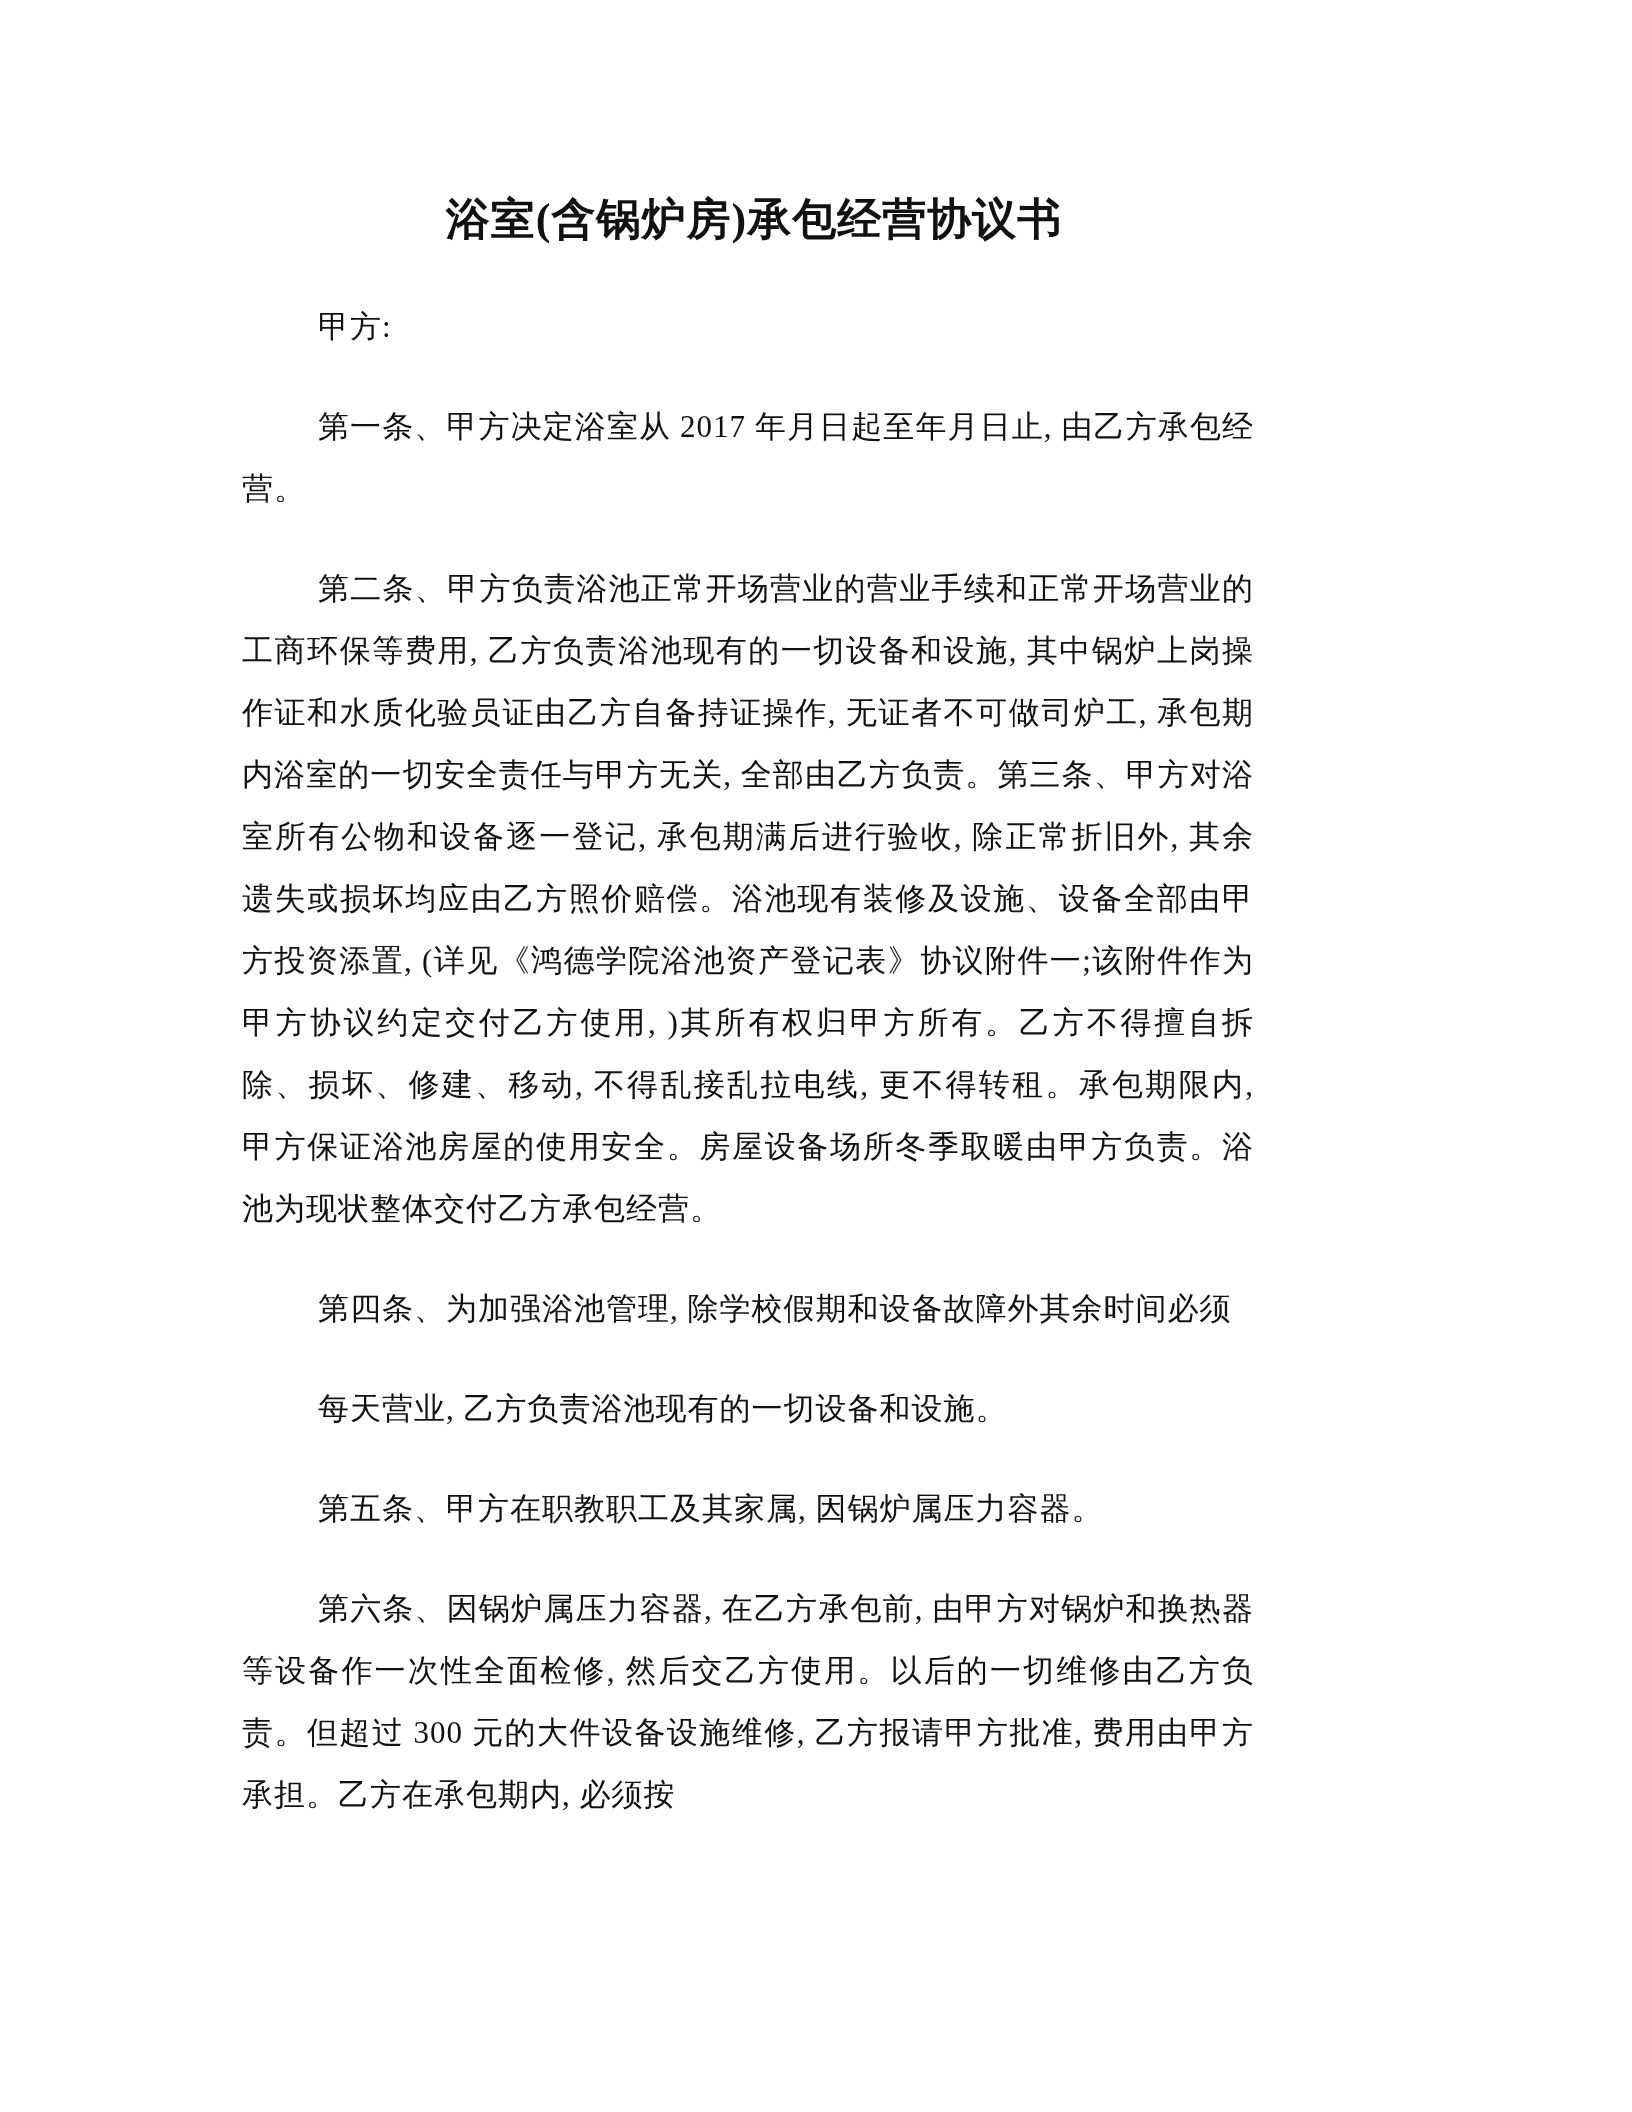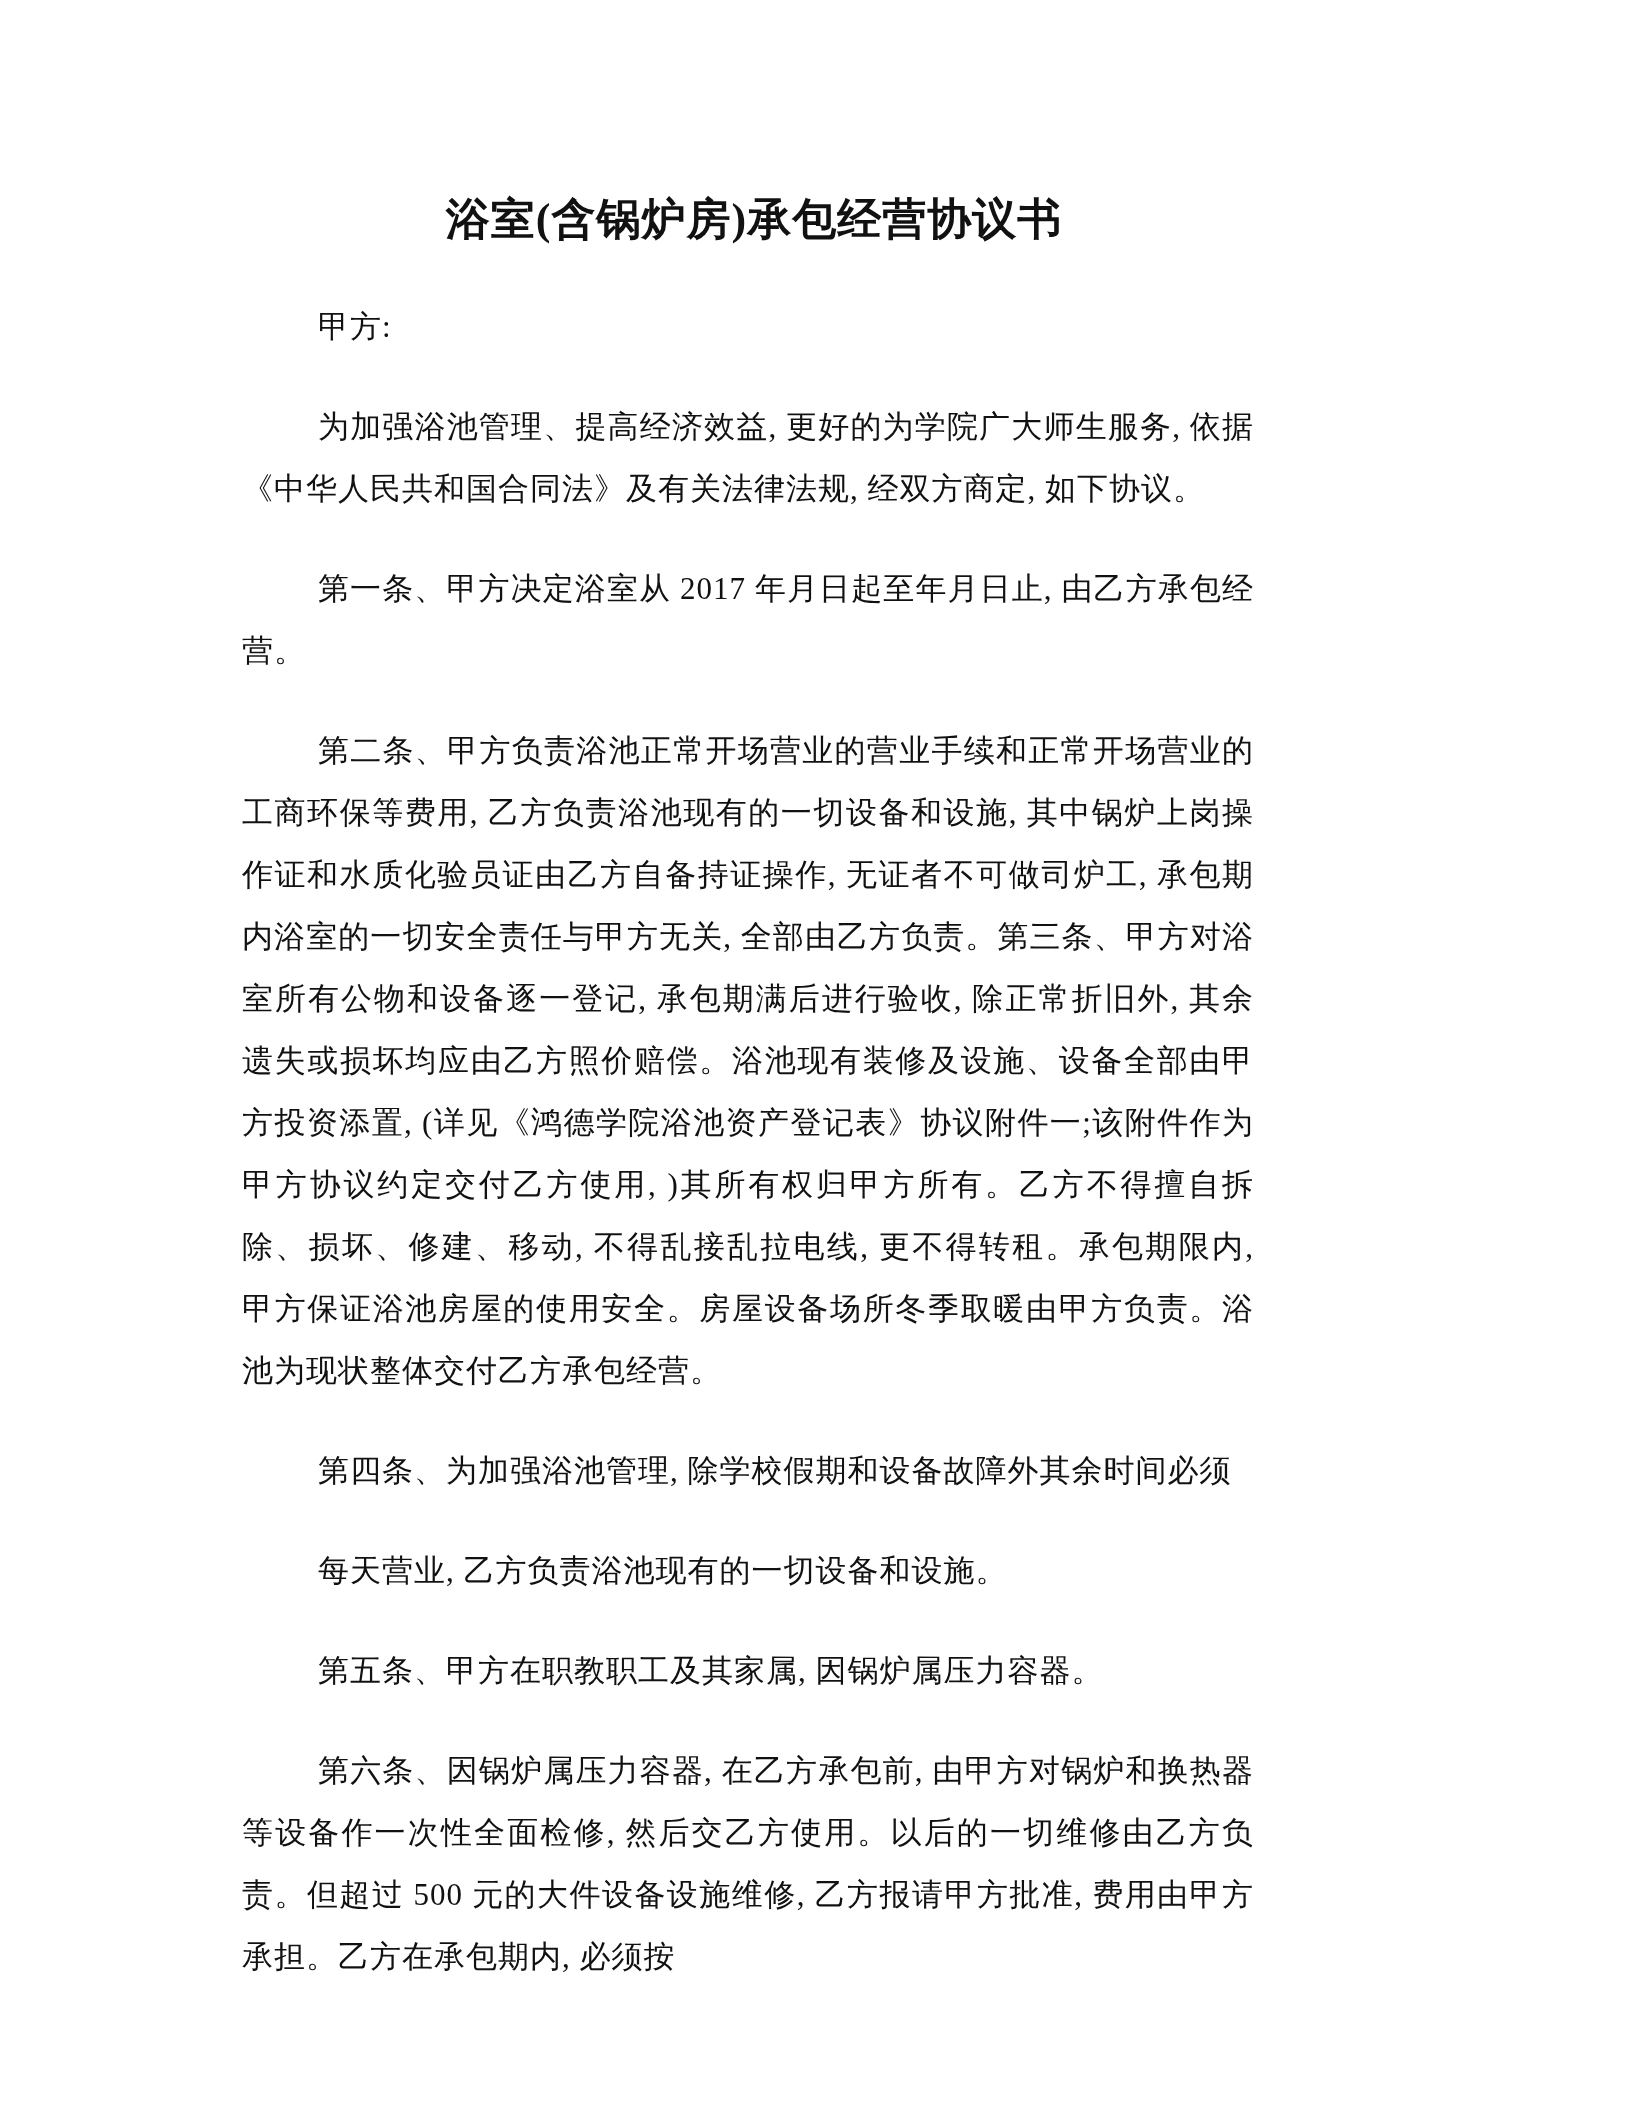--- a/index.html
+++ b/index.html
@@ -48,26 +48,25 @@
 </style>
 </head>
 <body>
 
 <div class="page">
   <h1 class="doc-title">浴室(含锅炉房)承包经营协议书</h1>
 
   <p class="para">甲方:</p>
 
 
-  <p class="para">为加强浴池管理、提高经济效益, 更好的为学院广大师生服务, 依据《中华人民共和国合同法》及有关法律法规, 经双方商定, 如下协议。</p>
 
   <p class="para">第一条、甲方决定浴室从 2017 年月日起至年月日止, 由乙方承包经营。</p>
 
   <p class="para">第二条、甲方负责浴池正常开场营业的营业手续和正常开场营业的工商环保等费用, 乙方负责浴池现有的一切设备和设施, 其中锅炉上岗操作证和水质化验员证由乙方自备持证操作, 无证者不可做司炉工, 承包期内浴室的一切安全责任与甲方无关, 全部由乙方负责。第三条、甲方对浴室所有公物和设备逐一登记, 承包期满后进行验收, 除正常折旧外, 其余遗失或损坏均应由乙方照价赔偿。浴池现有装修及设施、设备全部由甲方投资添置, (详见《鸿德学院浴池资产登记表》协议附件一;该附件作为甲方协议约定交付乙方使用, )其所有权归甲方所有。乙方不得擅自拆除、损坏、修建、移动, 不得乱接乱拉电线, 更不得转租。承包期限内, 甲方保证浴池房屋的使用安全。房屋设备场所冬季取暖由甲方负责。浴池为现状整体交付乙方承包经营。</p>
 
   <p class="para">第四条、为加强浴池管理, 除学校假期和设备故障外其余时间必须</p>
 
   <p class="para">每天营业, 乙方负责浴池现有的一切设备和设施。</p>
 
   <p class="para">第五条、甲方在职教职工及其家属, 因锅炉属压力容器。</p>
 
-  <p class="para last">第六条、因锅炉属压力容器, 在乙方承包前, 由甲方对锅炉和换热器等设备作一次性全面检修, 然后交乙方使用。以后的一切维修由乙方负责。但超过 500 元的大件设备设施维修, 乙方报请甲方批准, 费用由甲方承担。乙方在承包期内, 必须按</p>
+  <p class="para last">第六条、因锅炉属压力容器, 在乙方承包前, 由甲方对锅炉和换热器等设备作一次性全面检修, 然后交乙方使用。以后的一切维修由乙方负责。但超过 300 元的大件设备设施维修, 乙方报请甲方批准, 费用由甲方承担。乙方在承包期内, 必须按</p>
 </div>
 
 </body></html>

